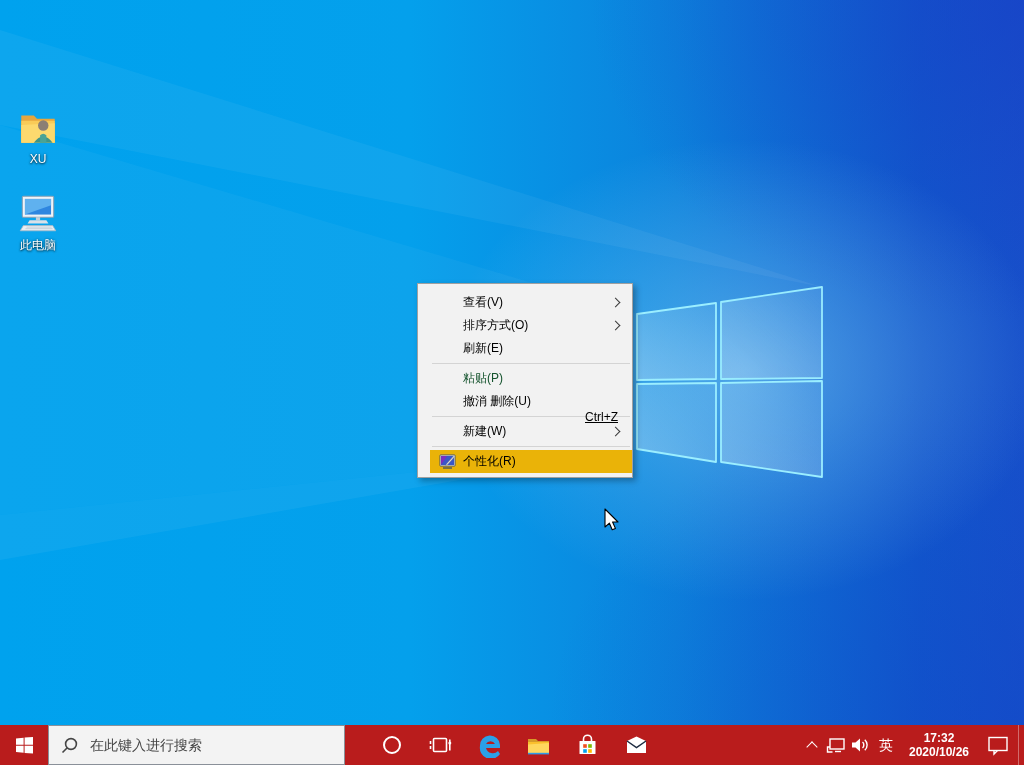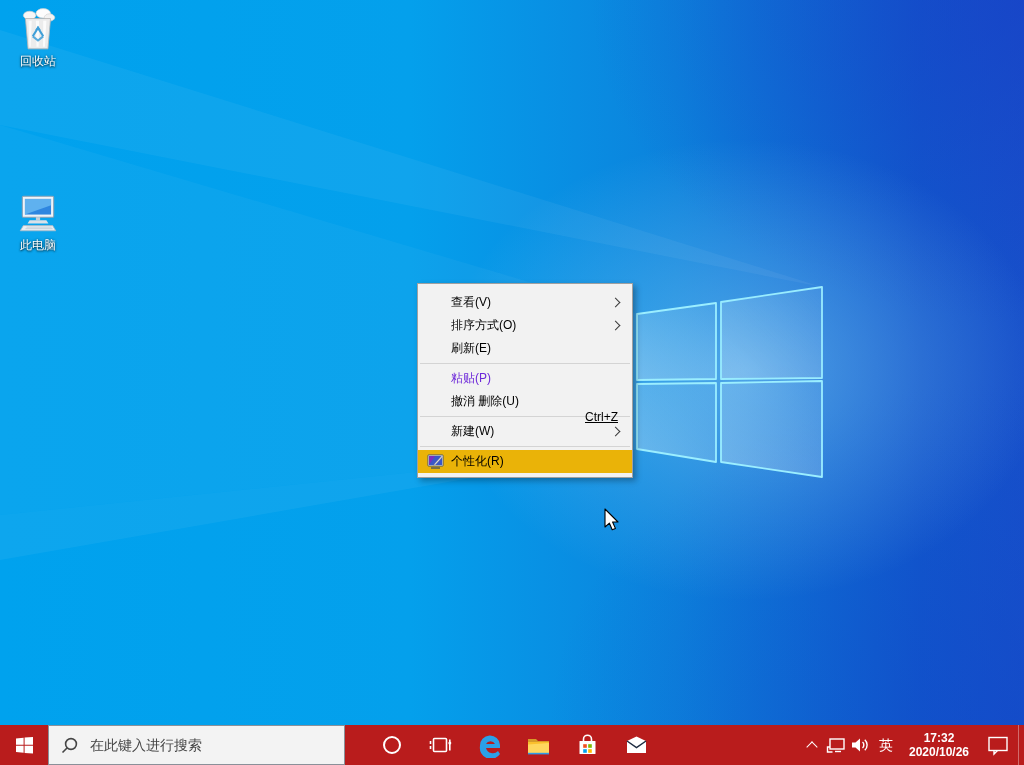--- a/index.html
+++ b/index.html
@@ -29,27 +29,27 @@
     line-height:14px;
   }
   #icon-recycle{left:0;top:6px;}
   #icon-xu{left:0;top:104px;}
   #icon-pc{left:0;top:190px;}
   
   .context-menu{
     position:absolute;left:417px;top:283px;width:216px;
     background:#f2f2f2;border:1px solid #a0a0a0;box-sizing:border-box;
     box-shadow:3px 3px 6px rgba(0,0,0,0.30);
-    padding:7px 0 4px 0;font-size:12px;color:#000;
+    padding:7px 0 4px 12px;font-size:12px;color:#000;
   }
   .menu-item{
     position:relative;height:23px;line-height:23px;padding-left:33px;padding-right:12px;
   }
   .menu-item.hover{background:#eab308;}
-  .menu-item.disabled{color:#6d28d9;}
+  .menu-item.disabled{color:#14532d;}
   .mi-label{display:inline-block;vertical-align:top;}
   .mi-shortcut{position:absolute;right:14px;top:16px;text-decoration:underline;}
   .mi-arrow{
     position:absolute;right:13px;top:8px;width:6px;height:6px;
     border-top:1.4px solid #3a3a3a;border-right:1.4px solid #3a3a3a;
     transform:rotate(45deg);
   }
   .mi-icon{position:absolute;left:9px;top:4px;width:17px;height:15px;}
   .menu-sep{height:1px;background:#d4d4d4;margin:3px 2px;}
   
@@ -102,38 +102,32 @@
     <polygon points="0,515 637,449 0,560" fill="#ffffff" opacity="0.05"></polygon>
 
     <g stroke="#9beeff" stroke-width="1.8" fill="url(#paneGrad)" stroke-linejoin="round">
       <polygon points="637,314 716,303 716,379 637,380"></polygon>
       <polygon points="721,302 822,287 822,378 721,379" fill-opacity="1" opacity="0.98"></polygon>
       <polygon points="637,384 716,383 716,462 637,449"></polygon>
       <polygon points="721,383 822,381 822,477 721,462"></polygon>
     </g>
   </svg>
 
-  <div class="desktop-icon" id="icon-recycle">
+
+  <div class="desktop-icon" id="icon-xu">
     <svg class="di-img" width="46" height="46" viewBox="0 0 44 44">
-      <ellipse cx="14" cy="9" rx="6" ry="4" fill="#f7f7f7" stroke="#cfcfcf" stroke-width="0.6"></ellipse>
-      <ellipse cx="27" cy="7" rx="7" ry="4.5" fill="#fdfdfd" stroke="#cfcfcf" stroke-width="0.6"></ellipse>
-      <ellipse cx="33" cy="11" rx="5" ry="3.5" fill="#f2f2f2" stroke="#cfcfcf" stroke-width="0.6"></ellipse>
-      <path d="M10,12 L34,12 L31.5,41 L12.5,41 Z" fill="#ececec" stroke="#b5b5b5" stroke-width="0.8"></path>
-      <path d="M13,14 L16,14 L15,39 L13.6,39 Z" fill="#fbfbfb"></path>
-      <path d="M20,14 L23,14 L22.6,39 L20.6,39 Z" fill="#fbfbfb"></path>
-      <path d="M27,14 L30,14 L28.6,39 L26.8,39 Z" fill="#fbfbfb"></path>
-      <g stroke="#3f9fd8" stroke-width="2" fill="none">
-        <path d="M17,29 L22,21 L27,29"></path>
-        <path d="M27,29 L22,33 L17,29" opacity="0.85"></path>
-      </g>
-      <polygon points="22,19 19.4,23 24.6,23" fill="#3f9fd8"></polygon>
-    </svg>
-    <span class="di-label">回收站</span>
-  </div>
-
+      <path d="M6,11 h12 l3,3 h17 v23 h-32 Z" fill="#e8a63e"></path>
+      <path d="M6,16 h32 v21 h-32 Z" fill="#f9cb58"></path>
+      <path d="M6,20 L38,18.5 L38,37 L6,37 Z" fill="#fcd96e"></path>
+      <circle cx="27" cy="20.5" r="5" fill="#8c7f74"></circle>
+      <path d="M18,37 q9,-12 18,0 Z" fill="#3e9488"></path>
+      <path d="M24,30 q3,-3 6,0 l0,7 l-6,0 Z" fill="#49a396"></path>
+    </svg>
+    <span class="di-label">XU</span>
+  </div>
 
   <div class="desktop-icon" id="icon-pc">
     <svg class="di-img" width="46" height="46" viewBox="0 0 44 44">
       <rect x="7" y="6" width="30" height="20" rx="1" fill="#eef3f8" stroke="#8aa0b4" stroke-width="1"></rect>
       <rect x="9.5" y="8.5" width="25" height="15" fill="#2e86e0"></rect>
       <path d="M9.5,8.5 h25 v6 l-25,9 Z" fill="#5fb1ef"></path>
       <rect x="20" y="26" width="4" height="3" fill="#c3cfda"></rect>
       <path d="M14,29 h16 l2,3 h-20 Z" fill="#d8e1e9"></path>
       <path d="M8,34 h28 l3,5 h-34 Z" fill="#e9eef3" stroke="#a9b8c6" stroke-width="0.8"></path>
       <g stroke="#b9c6d2" stroke-width="0.7">

